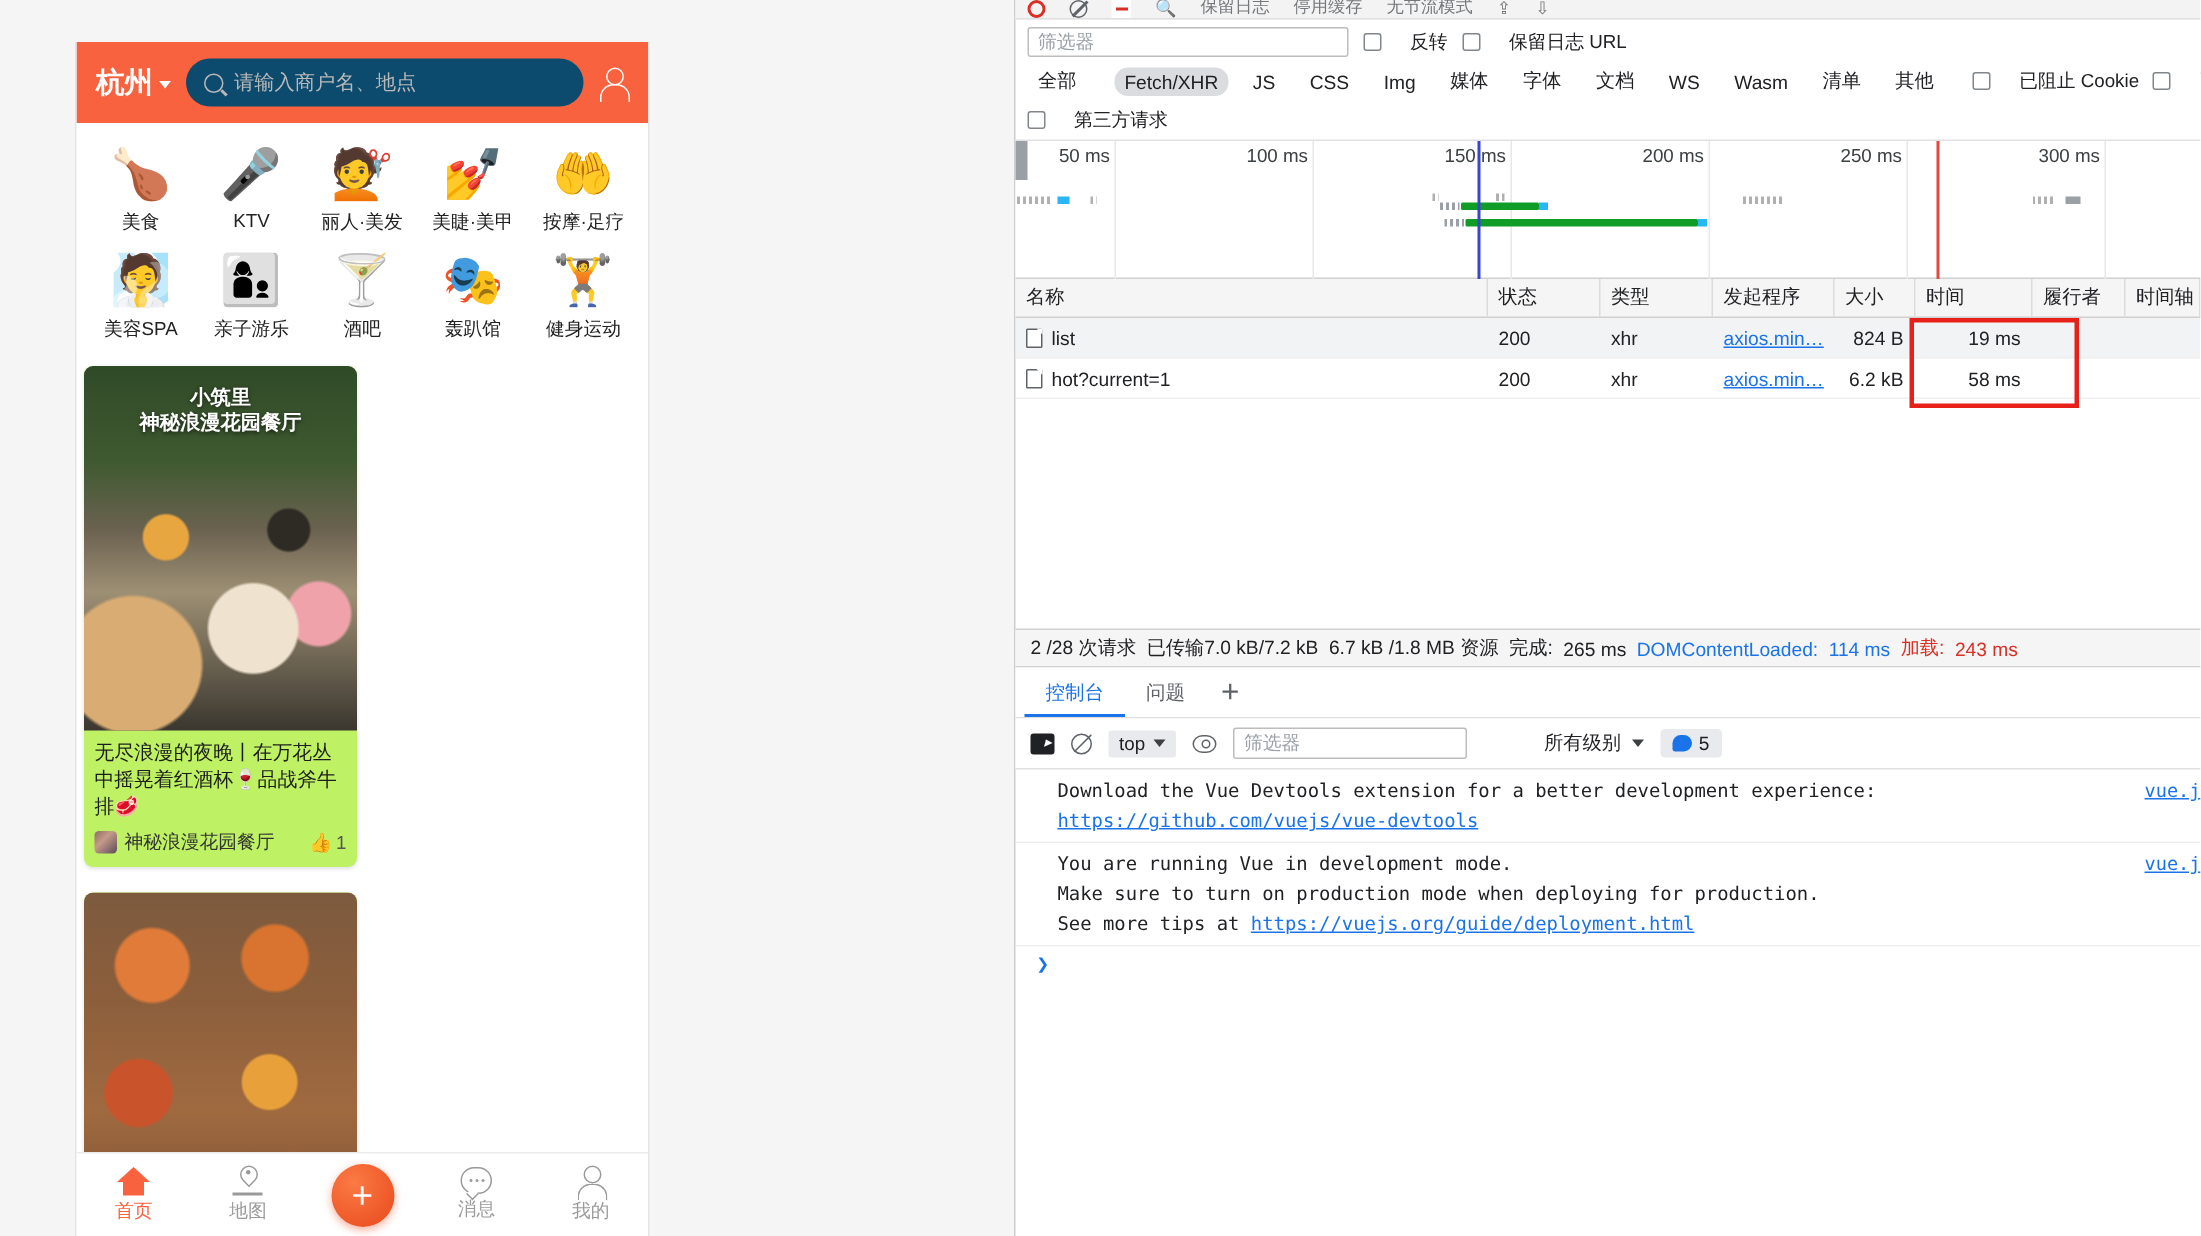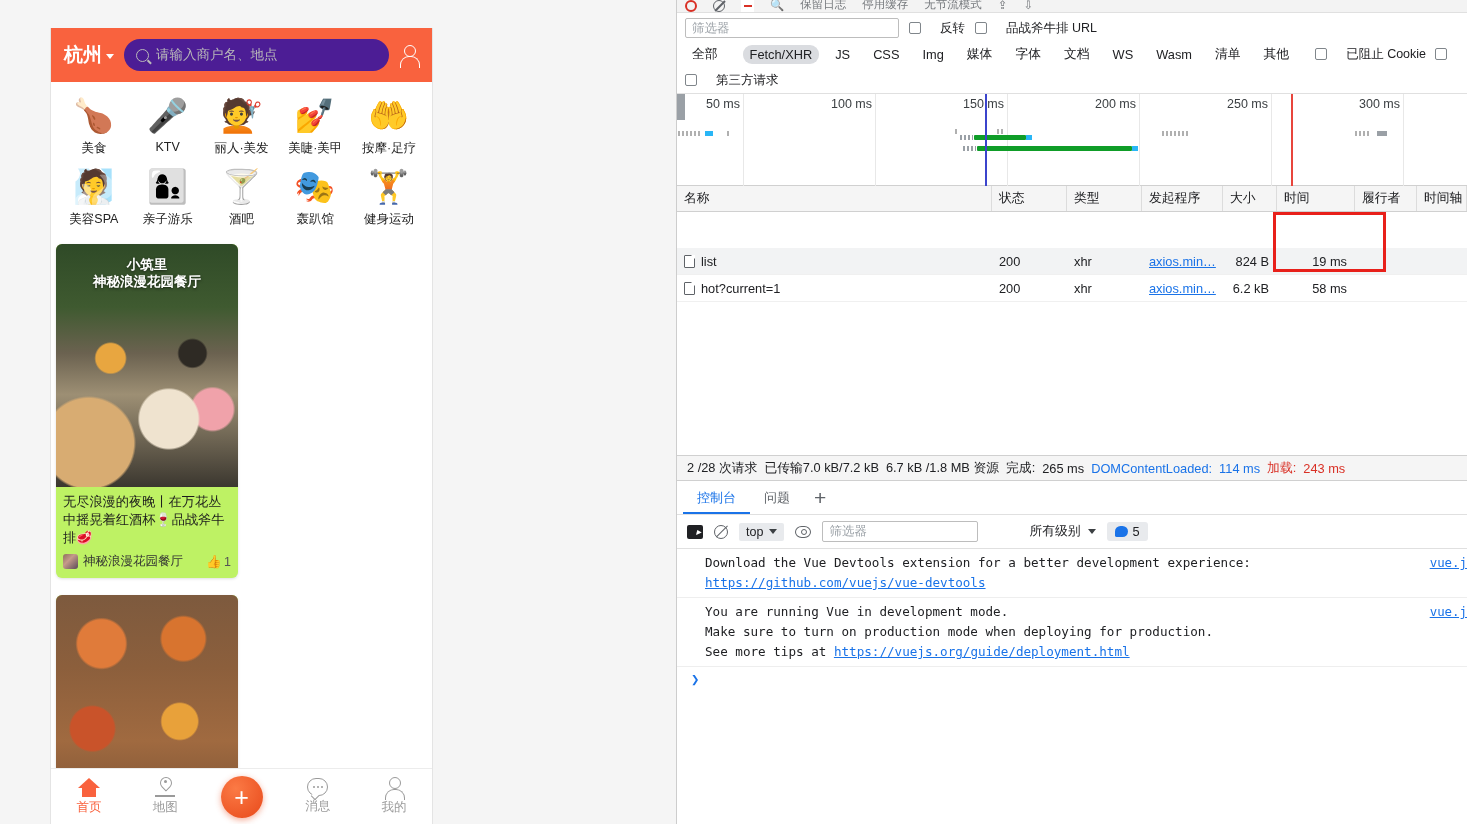--- a/index.html
+++ b/index.html
@@ -24,21 +24,21 @@
     overflow: hidden;
   }
   
   .mv-header {
     height: 54px; background: #f9623e;
     display: flex; align-items: center; padding: 0 13px; gap: 10px;
   }
   .city { color: #fff; font-size: 19px; font-weight: bold; display:flex; align-items:center; gap:4px; white-space:nowrap;}
   .chev { width:0;height:0;border-left:4.5px solid transparent;border-right:4.5px solid transparent;border-top:5px solid #fff; margin-top:2px;}
   .searchbox {
-    flex: 1; height: 32px; background: #4c1d95; border-radius: 16px;
+    flex: 1; height: 32px; background: #0c4a6e; border-radius: 16px;
     display: flex; align-items: center; padding: 0 12px; gap: 7px;
   }
   .searchbox .ph { color: #b9b9b9; font-size: 13.5px; }
   .mag { width:13px;height:13px;border:1.6px solid #b9b9b9;border-radius:50%;position:relative;flex:none;}
   .mag:after{content:"";position:absolute;right:-4px;bottom:-2px;width:5px;height:1.6px;background:#b9b9b9;transform:rotate(45deg);}
   .usr { width:20px;height:20px;position:relative;flex:none;}
   .usr:before{content:"";position:absolute;left:5px;top:0;width:10px;height:10px;border:1.7px solid #fff;border-radius:50%;}
   .usr:after{content:"";position:absolute;left:1px;top:11px;width:18px;height:11px;border:1.7px solid #fff;border-bottom:none;border-radius:9px 9px 0 0;}
 
   
@@ -143,21 +143,21 @@
      background: repeating-linear-gradient(90deg,#9aa0a6 0 2px,transparent 2px 4px); }
   .tiny { position:absolute; height:5px;
      background: repeating-linear-gradient(90deg,#b0b0b0 0 2px,transparent 2px 4px); }
   .vline-blue { position:absolute; top:0; width:2px; height:92px; background:#3b44cc; }
   .vline-red { position:absolute; top:0; width:2px; height:92px; background:#e8453c; }
 
   
   .nt-head { display:flex; height:26px; background:#f5f5f5; border-bottom:1px solid #d0d0d0;
      font-size:12.8px; color:#202124; }
   .nt-head .c { padding:4px 7px; border-right:1px solid #dcdcdc; overflow:hidden; white-space:nowrap; }
-  .nt-body { height:207px; position:relative; overflow:hidden;margin-top:36px; }
+  .nt-body { height:207px; position:relative; overflow:hidden; }
   .nt-row { display:flex; height:27px; align-items:center; font-size:12.8px; border-bottom:1px solid #f0f0f0; }
   .nt-row.alt { background:#f2f3f4; }
   .nt-row .c { padding:0 7px; height:27px; line-height:27px; border-right:1px solid transparent; overflow:hidden; white-space:nowrap; }
   .nt-row .c.num { text-align:right; }
   .file-ic { width:11px;height:13px;border:1px solid #5f6368;border-radius:1px;position:relative;flex:none;
      display:inline-block; vertical-align:-2px; margin-right:6px; background:#fff;}
   .file-ic:after{content:"";position:absolute;right:-1px;top:-1px;border-left:4px solid transparent;border-top:4px solid #fff;}
   .lnk { color:#1a73e8; text-decoration:underline; }
   .red-highlight { position:absolute; border:3px solid #e8201a; pointer-events:none; }
 
@@ -338,21 +338,21 @@
     <div class="dt-filterrow">
       <div class="dt-input">
         <span>筛选器</span>
       </div>
       <label class="ck">
         <span class="box"></span>
         <span>反转</span>
       </label>
       <label class="ck">
         <span class="box"></span>
-        <span>品战斧牛排 URL</span>
+        <span>保留日志 URL</span>
       </label>
     </div>
 
     <div class="dt-typerow">
       <span class="tchip">全部</span>
       <span class="vdiv"></span>
       <span class="tchip sel">Fetch/XHR</span>
       <span class="tchip">JS</span>
       <span class="tchip">CSS</span>
       <span class="tchip">Img</span>

